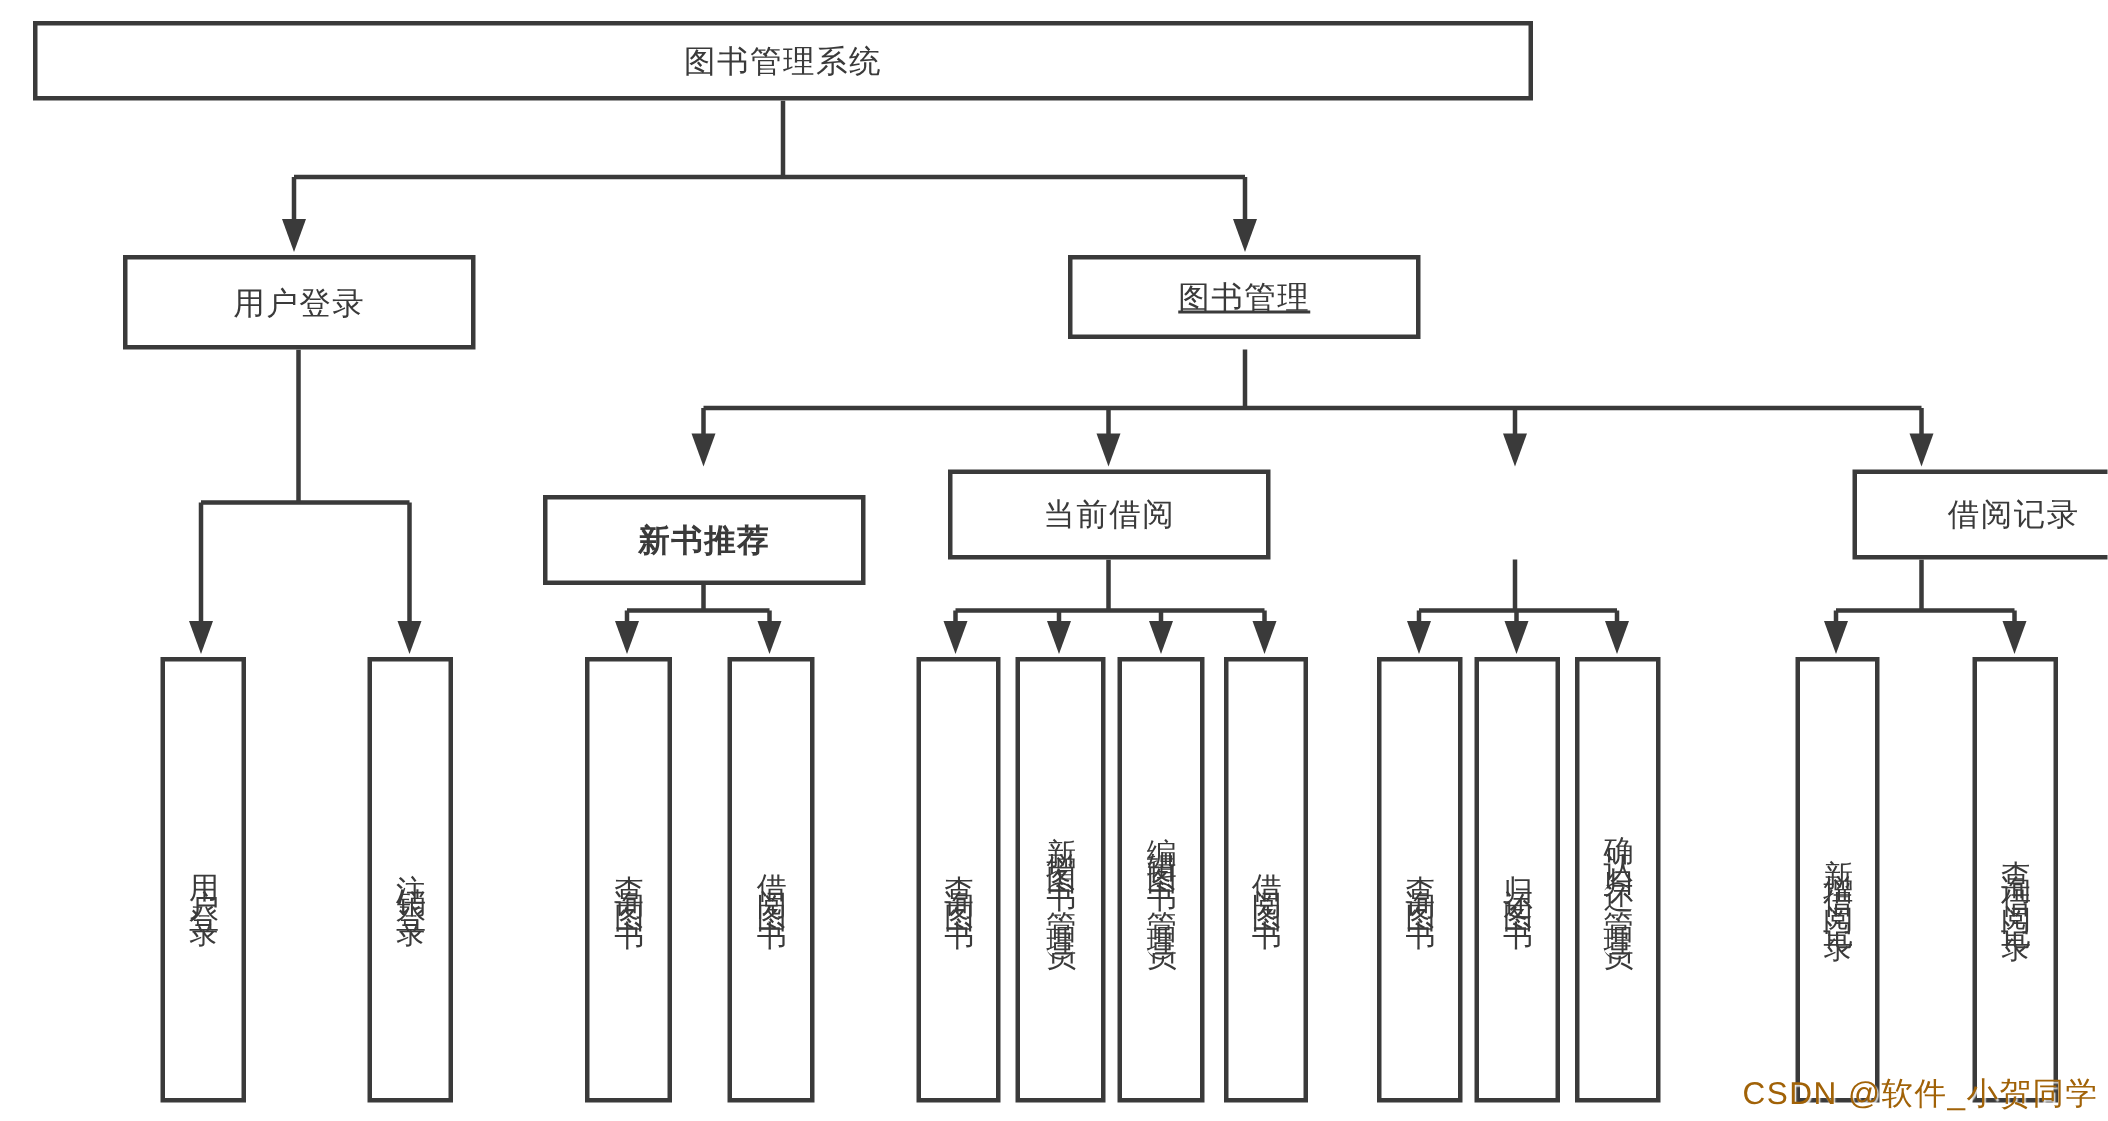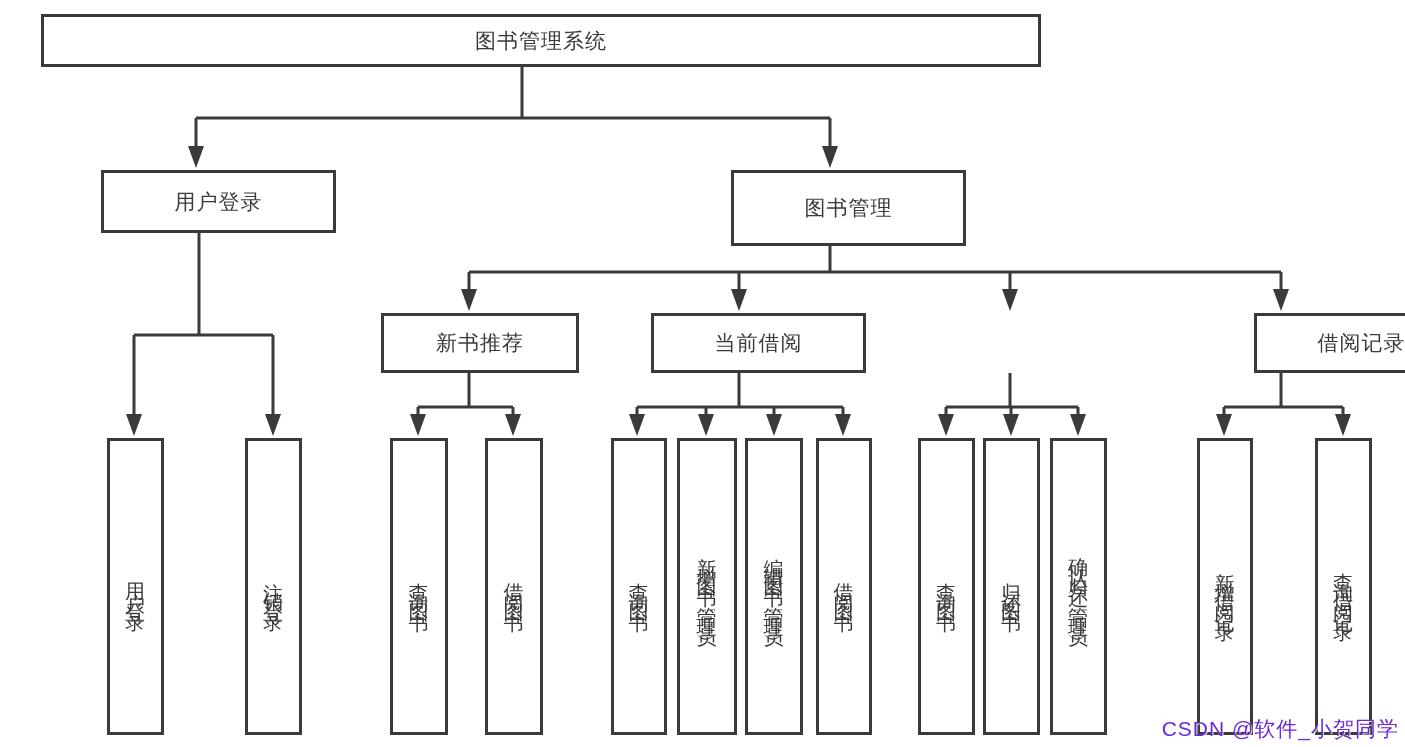--- a/index.html
+++ b/index.html
@@ -1,26 +1,26 @@
 <!DOCTYPE html>
 <html><head>
 <meta charset="utf-8">
 <style>
   html,body{margin:0;padding:0;background:#fff;width:1405px;height:747px;overflow:hidden;
             font-family:"Liberation Sans","DejaVu Sans",sans-serif;}
   .stage{position:relative;width:1405px;height:747px;background:#fff;}
   svg.wires{position:absolute;left:0;top:0;width:1405px;height:747px;}
   .node{position:absolute;box-sizing:border-box;border:3px solid #3a3a3a;background:#fff;
         display:flex;align-items:center;justify-content:center;color:#3a3a3a;
-        font-size:21px;letter-spacing:1px;margin-left:19px;}
+        font-size:21px;letter-spacing:1px;}
   .leaf{position:absolute;box-sizing:border-box;border:3px solid #3a3a3a;background:#fff;
         display:flex;align-items:center;justify-content:center;color:#3a3a3a;}
   .leaf span{writing-mode:vertical-rl;text-orientation:mixed;font-size:20px;
              letter-spacing:10px;line-height:1;white-space:nowrap;}
-  .watermark{position:absolute;right:6px;bottom:4px;font-size:21px;color:#6d28d9;
+  .watermark{position:absolute;right:6px;bottom:4px;font-size:21px;color:#a16207;
              text-shadow:1px 1px 1px rgba(255,255,255,.9);letter-spacing:1px;}
 </style>
 </head>
 <body>
 
 <div class="stage">
 
   <svg class="wires" viewBox="0 0 1405 747" fill="none" stroke="#3a3a3a" stroke-width="3">
 
     <g>
@@ -67,23 +67,23 @@
     <g>
       <path d="M1281,373 V407 M1224,407 H1343 M1224,407 V416 M1343,407 V416"></path>
       <polygon fill="#3a3a3a" stroke="none" points="1216,414 1232,414 1224,436"></polygon>
       <polygon fill="#3a3a3a" stroke="none" points="1335,414 1351,414 1343,436"></polygon>
     </g>
   </svg>
 
   <div class="node" style="left:22px;top:14px;width:1000px;height:53px;">图书管理系统</div>
 
   <div class="node" style="left:82px;top:170px;width:235px;height:63px;">用户登录</div>
-  <div class="node" style="left:712px;top:170px;width:235px;height:76px;">图书管理</div>
+  <div class="node" style="left:712px;top:170px;width:235px;height:56px;text-decoration:underline;">图书管理</div>
 
-  <div class="node" style="left:362px;top:313px;width:198px;height:60px;">新书推荐</div>
+  <div class="node" style="left:362px;top:330px;width:215px;height:60px;font-weight:bold;">新书推荐</div>
   <div class="node" style="left:632px;top:313px;width:215px;height:60px;">当前借阅</div>
   <div class="node" style="left:1235px;top:313px;width:215px;height:60px;">借阅记录</div>
 
   <div class="leaf" style="left:107px;top:438px;width:57px;height:297px;">
     <span>用户登录</span>
     </div>
   <div class="leaf" style="left:245px;top:438px;width:57px;height:297px;">
     <span>注销登录</span>
     </div>
 

